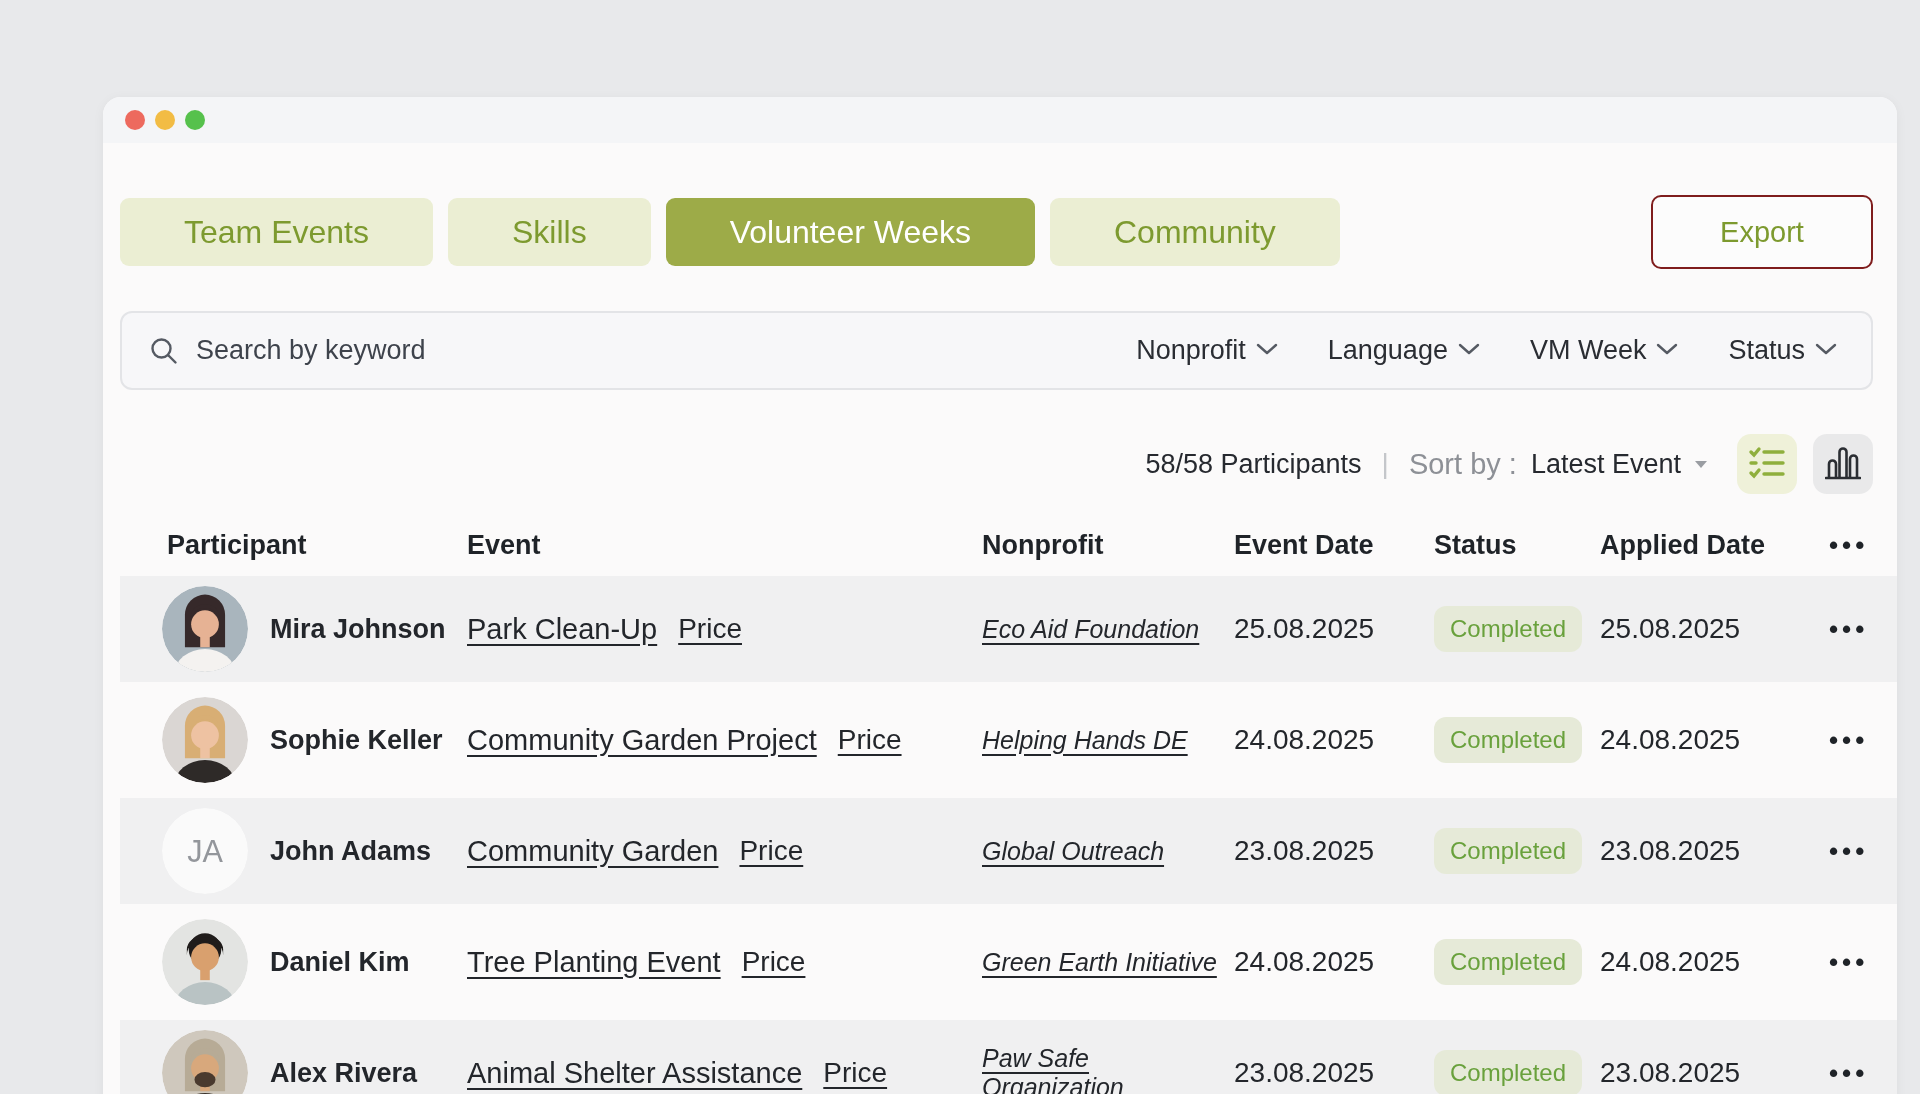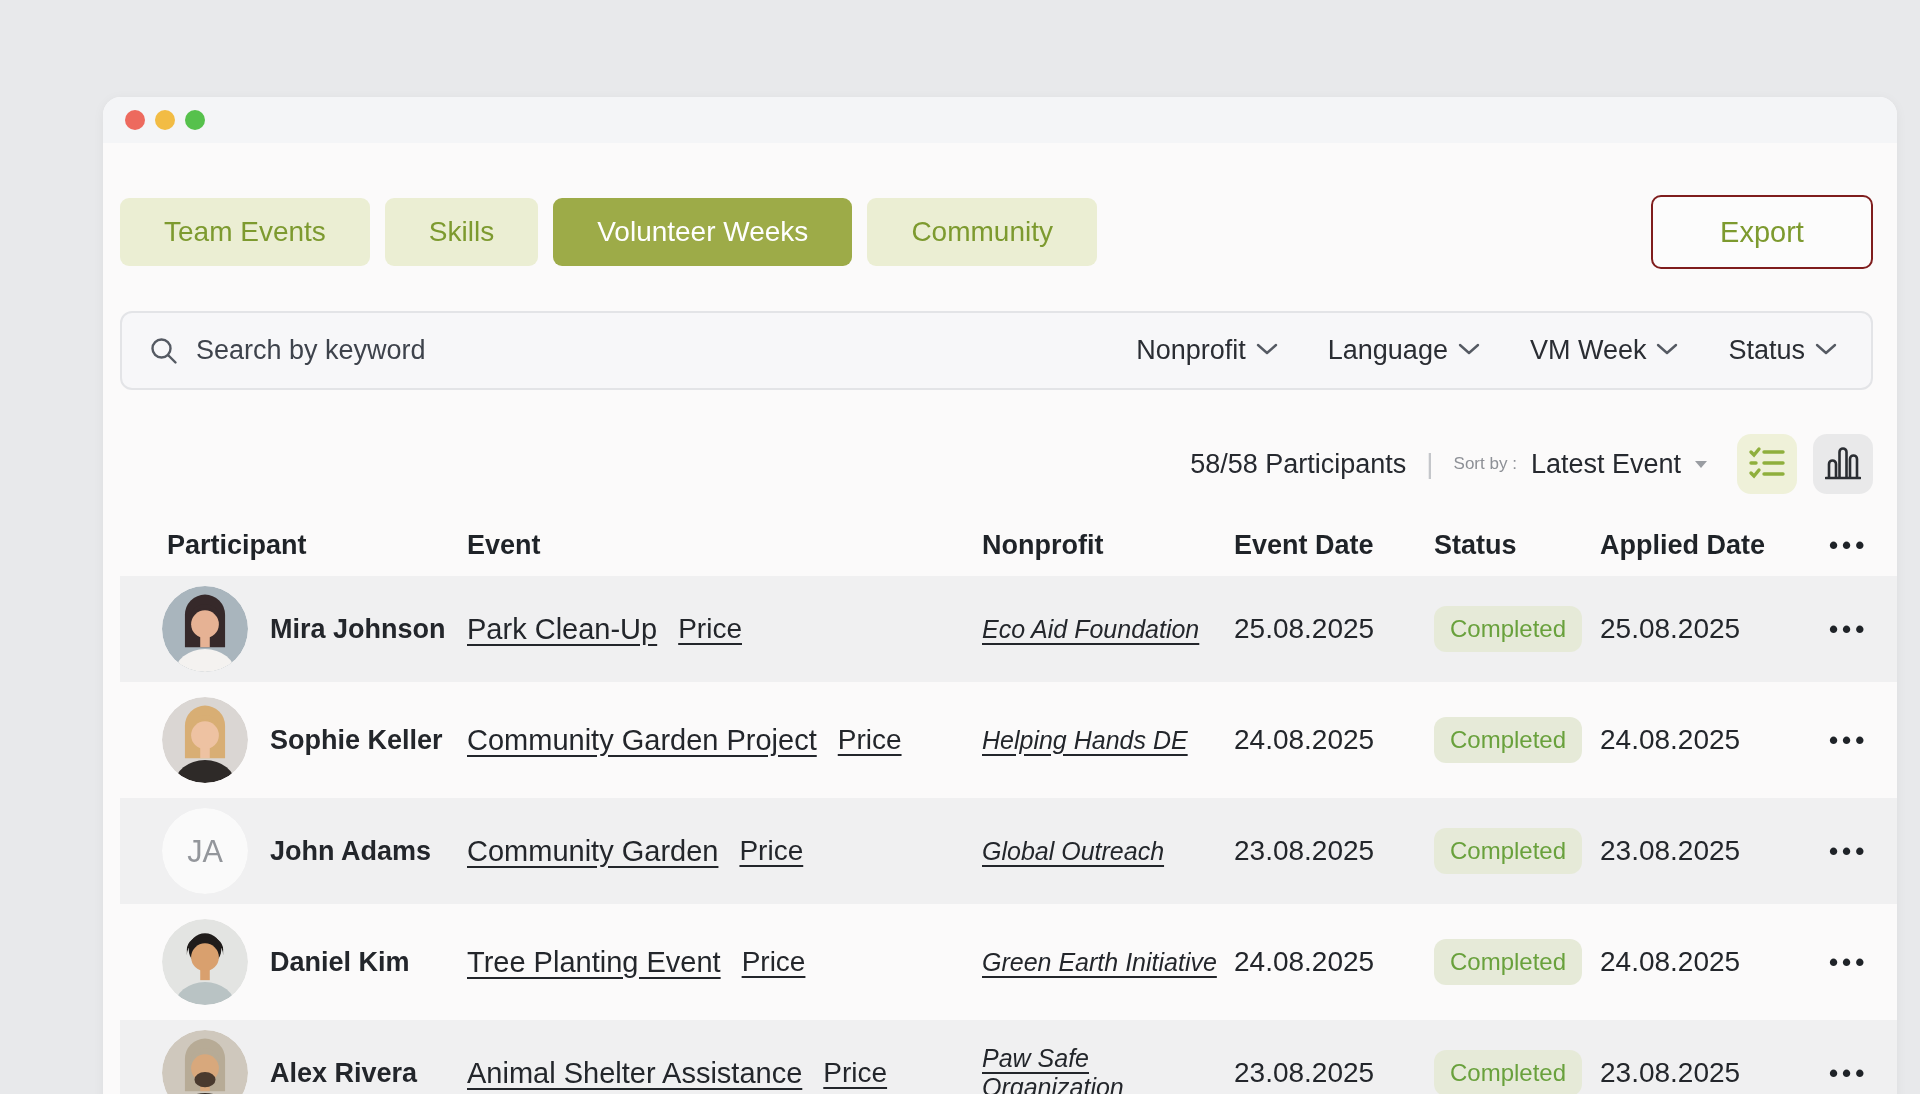--- a/index.html
+++ b/index.html
@@ -22,22 +22,22 @@
   .light { width:20px; height:20px; border-radius:50%; }
   .light.red   { background:#ed6a5e; }
   .light.yellow{ background:#f2bc44; }
   .light.green { background:#56c14c; }
 
   .content { padding:0 24px 0 17px; }
 
   
   .tabs-row { margin-top:52px; display:flex; align-items:center; gap:15px; }
   .tab {
-    height:68px; padding:0 44px; border-radius:9px; border:none;
-    background:#ebeed3; color:#7d9a2f; font-size:28px; cursor:pointer;
+    height:68px; padding:0 64px; border-radius:9px; border:none;
+    background:#ebeed3; color:#7d9a2f; font-size:32px; cursor:pointer;
     display:flex; align-items:center; font-family:inherit;
   }
   .tab.active { background:#9dab48; color:#ffffff; }
   .export-btn {
     margin-left:auto; height:74px; width:222px; border-radius:10px;
     border:2px solid #7f1d1d; background:#fcfcfc; color:#7d9a2f;
     font-size:29px; cursor:pointer; font-family:inherit;
   }
 
   
@@ -55,21 +55,21 @@
   .filter { display:flex; align-items:center; gap:10px; cursor:pointer; }
   .filter-label { font-size:27px; color:#2a2d33; }
 
   
   .summary-row {
     margin-top:44px; height:60px; display:flex; align-items:center;
     justify-content:flex-end;
   }
   .count { font-size:27px; color:#26292f; }
   .sep { color:#c4c6ca; font-size:28px; margin:0 20px; }
-  .sort-label { font-size:17px; color:#8d9096; }
+  .sort-label { font-size:29px; color:#8d9096; }
   .sort-control { display:flex; align-items:center; margin-left:14px; cursor:pointer; }
   .sort-value { font-size:27px; color:#26292f; }
   .sort-caret { margin-left:12px; display:flex; }
   .icon-btn {
     width:60px; height:60px; border-radius:14px; border:none; cursor:pointer;
     display:flex; align-items:center; justify-content:center;
   }
   .icon-btn.list { background:#eff1d9; margin-left:28px; }
   .icon-btn.chart { background:#e9e9ea; margin-left:16px; }
 

